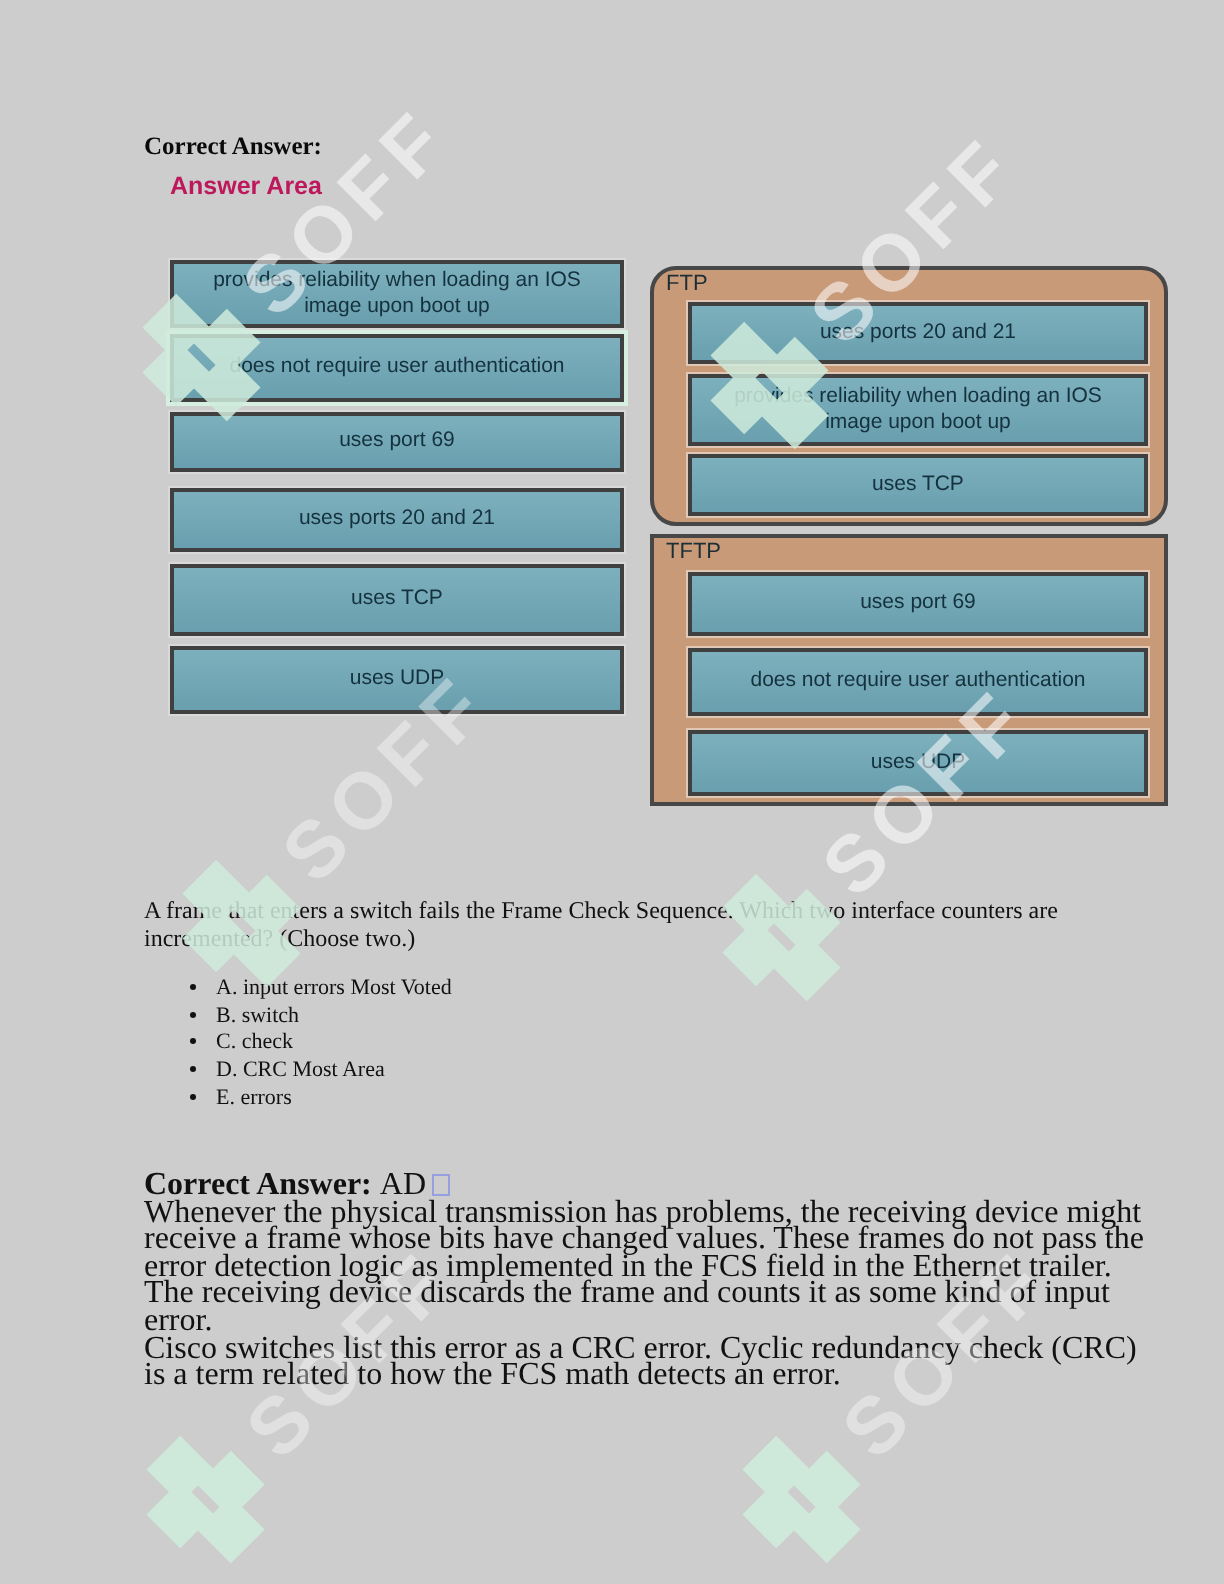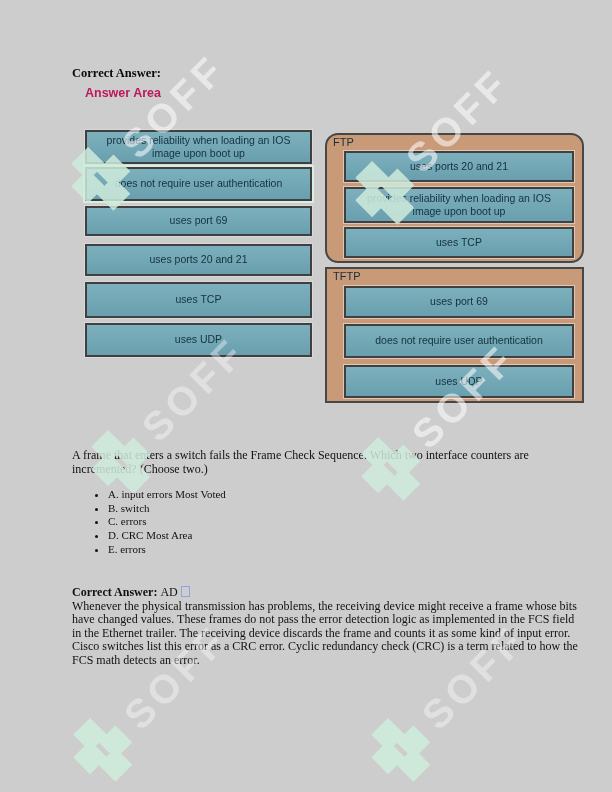--- a/index.html
+++ b/index.html
@@ -24,21 +24,21 @@
          background:#c89a78;border:2px solid #474747;}
   .panel-label{position:absolute;left:6px;top:1px;font:11px "Liberation Sans",sans-serif;color:#1c2e36;}
   .panel .dbox{left:17px;width:230px;box-shadow:0 0 0 1px rgba(255,255,255,.45);}
 
   
   .qblock{position:absolute;left:72px;top:433px;width:504px;font-size:12px;line-height:13.6px;}
   .qheader{margin:0;}
   .qtext{margin:16px 0 0 0;font-family:Liberation Serif, serif;}
   .qblock ul{margin:12px 0 0 0;padding:0 0 0 36px;}
   .qblock li{font-size:11px;line-height:13.6px;margin:0;}
-  .ablock{position:absolute;left:72px;top:586px;width:506px;font-size:12px;line-height:13.6px;}
+  .ablock{position:absolute;left:72px;top:586px;width:506px;font-size:16px;line-height:13.6px;}
   .ablock p{margin:0;}
   .ca-line b{font-weight:bold;}
   .glyph-box{display:inline-block;width:7px;height:9px;border:1px solid #96a0e0;
              vertical-align:-1px;margin-left:3px;}
 
   
   .wm{position:absolute;display:flex;align-items:center;gap:9px;height:80px;
       transform-origin:0 50%;transform:rotate(-45deg);pointer-events:none;z-index:40;}
   .wm svg{width:60px;height:78px;transform:rotate(45deg);flex:0 0 auto;}
   .wm .wm-text{font:bold 40px "Liberation Sans",sans-serif;letter-spacing:5px;
@@ -74,21 +74,21 @@
     <div class="dbox" style="top:17px;min-height:32px;">uses port 69</div>
     <div class="dbox" style="top:55px;min-height:34px;">does not require user authentication</div>
     <div class="dbox" style="top:96px;min-height:33px;">uses UDP</div>
   </div>
 
   <div class="qblock">
     <p class="qtext">A frame that enters a switch fails the Frame Check Sequence. Which two interface counters are incremented? (Choose two.)</p>
     <ul>
       <li>A. input errors Most Voted</li>
       <li>B. switch</li>
-      <li>C. errors</li>
+      <li>C. check</li>
       <li>D. CRC Most Area</li>
       <li>E. errors</li>
     </ul>
   </div>
 
   <div class="ablock">
     <p class="ca-line"><b>Correct Answer:</b>&nbsp;<span>AD</span><span class="glyph-box"></span></p>
     <p>Whenever the physical transmission has problems, the receiving device might receive a frame whose bits have changed values. These frames do not pass the error detection logic as implemented in the FCS field in the Ethernet trailer. The receiving device discards the frame and counts it as some kind of input error.</p>
     <p>Cisco switches list this error as a CRC error. Cyclic redundancy check (CRC) is a term related to how the FCS math detects an error.</p>
   </div>

